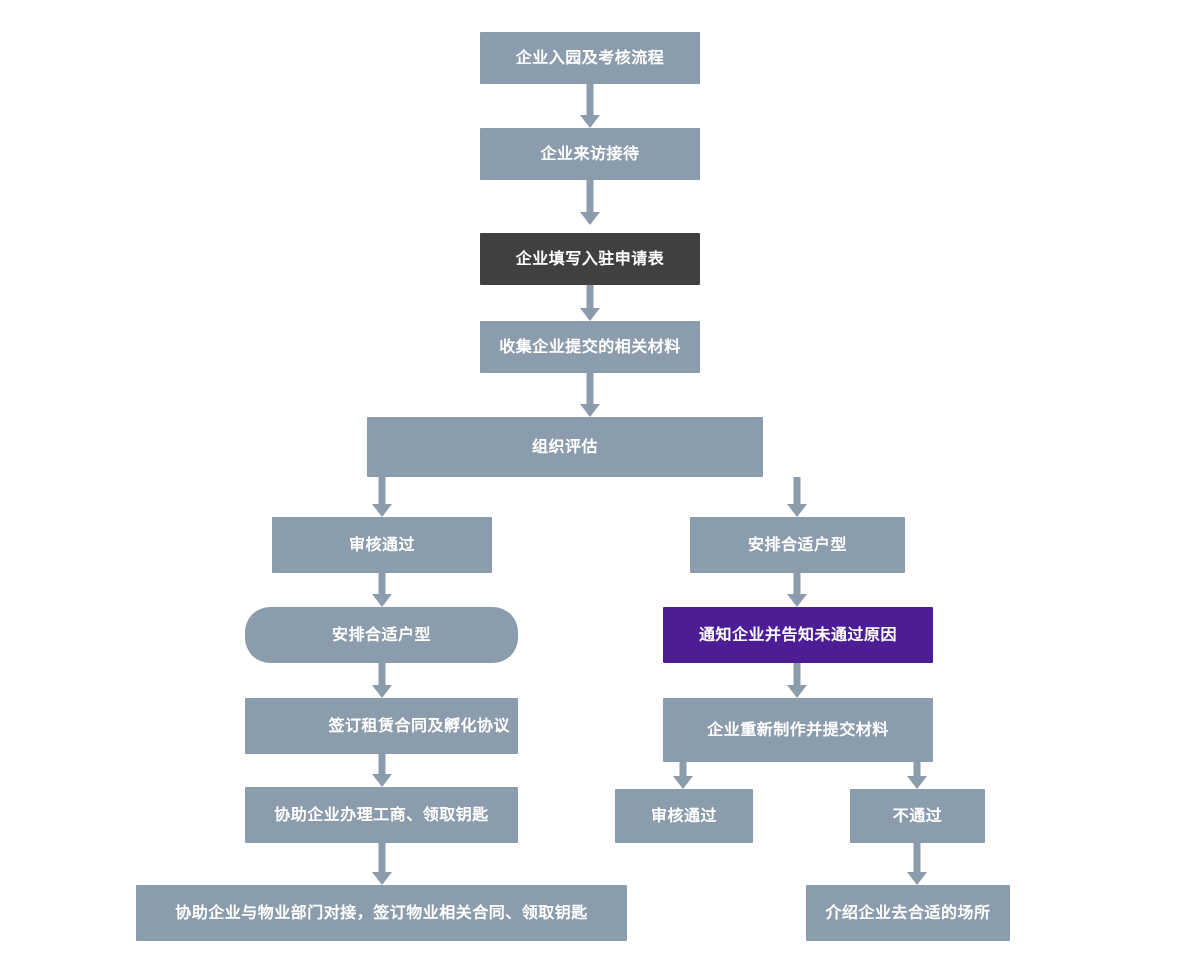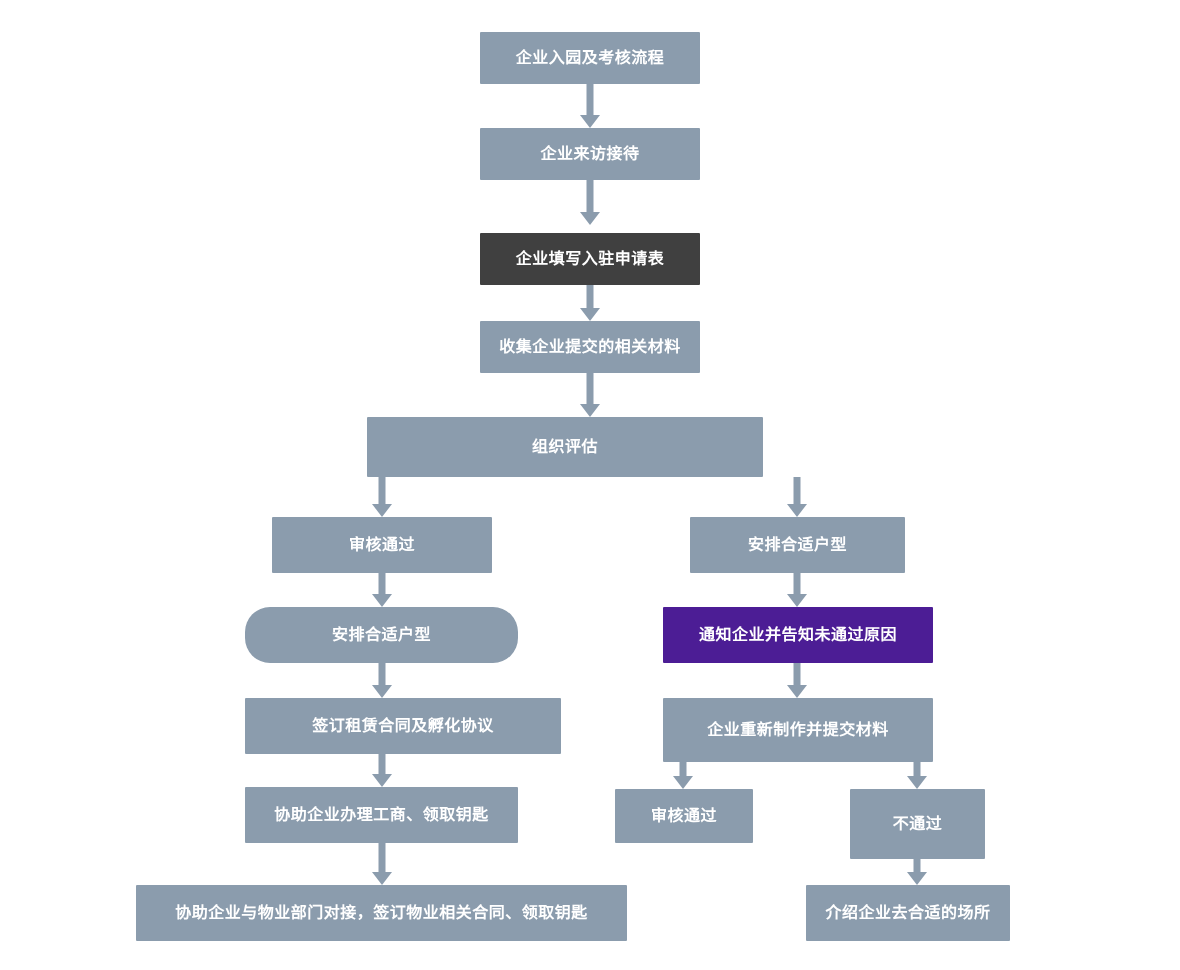--- a/index.html
+++ b/index.html
@@ -160,33 +160,33 @@
     </div>
     <div class="node" style="left: 690px; top: 517px; width: 215px; height: 56px; background: rgb(139, 156, 173); color: rgb(255, 255, 255);">
       <span class="node-label">安排合适户型</span>
     </div>
     <div class="node" style="left: 245px; top: 607px; width: 273px; height: 56px; background: rgb(139, 156, 173); color: rgb(255, 255, 255); border-radius: 25px;">
       <span class="node-label">安排合适户型</span>
     </div>
     <div class="node" style="left: 663px; top: 607px; width: 270px; height: 56px; background: #4c1d95; color: rgb(255, 255, 255);">
       <span class="node-label">通知企业并告知未通过原因</span>
     </div>
-    <div class="node" style="left: 245px; top: 698px; width: 316px; height: 56px; background: rgb(139, 156, 173); color: rgb(255, 255, 255);">
+    <div class="node" style="left: 245px; top: 698px; width: 273px; height: 56px; background: rgb(139, 156, 173); color: rgb(255, 255, 255); justify-content: flex-end;">
       <span class="node-label">签订租赁合同及孵化协议</span>
     </div>
     <div class="node" style="left: 663px; top: 698px; width: 270px; height: 64px; background: rgb(139, 156, 173); color: rgb(255, 255, 255);">
       <span class="node-label">企业重新制作并提交材料</span>
     </div>
     <div class="node" style="left: 245px; top: 787px; width: 273px; height: 56px; background: rgb(139, 156, 173); color: rgb(255, 255, 255);">
       <span class="node-label">协助企业办理工商、领取钥匙</span>
     </div>
     <div class="node" style="left: 615px; top: 789px; width: 138px; height: 54px; background: rgb(139, 156, 173); color: rgb(255, 255, 255);">
       <span class="node-label">审核通过</span>
     </div>
-    <div class="node" style="left: 850px; top: 789px; width: 135px; height: 70px; background: rgb(139, 156, 173); color: rgb(255, 255, 255);">
+    <div class="node" style="left: 850px; top: 789px; width: 135px; height: 54px; background: rgb(139, 156, 173); color: rgb(255, 255, 255);">
       <span class="node-label">不通过</span>
     </div>
     <div class="node" style="left: 136px; top: 885px; width: 491px; height: 56px; background: rgb(139, 156, 173); color: rgb(255, 255, 255);">
       <span class="node-label">协助企业与物业部门对接，签订物业相关合同、领取钥匙</span>
     </div>
     <div class="node" style="left: 806px; top: 885px; width: 204px; height: 56px; background: rgb(139, 156, 173); color: rgb(255, 255, 255);">
       <span class="node-label">介绍企业去合适的场所</span>
     </div>
   </div>
 

